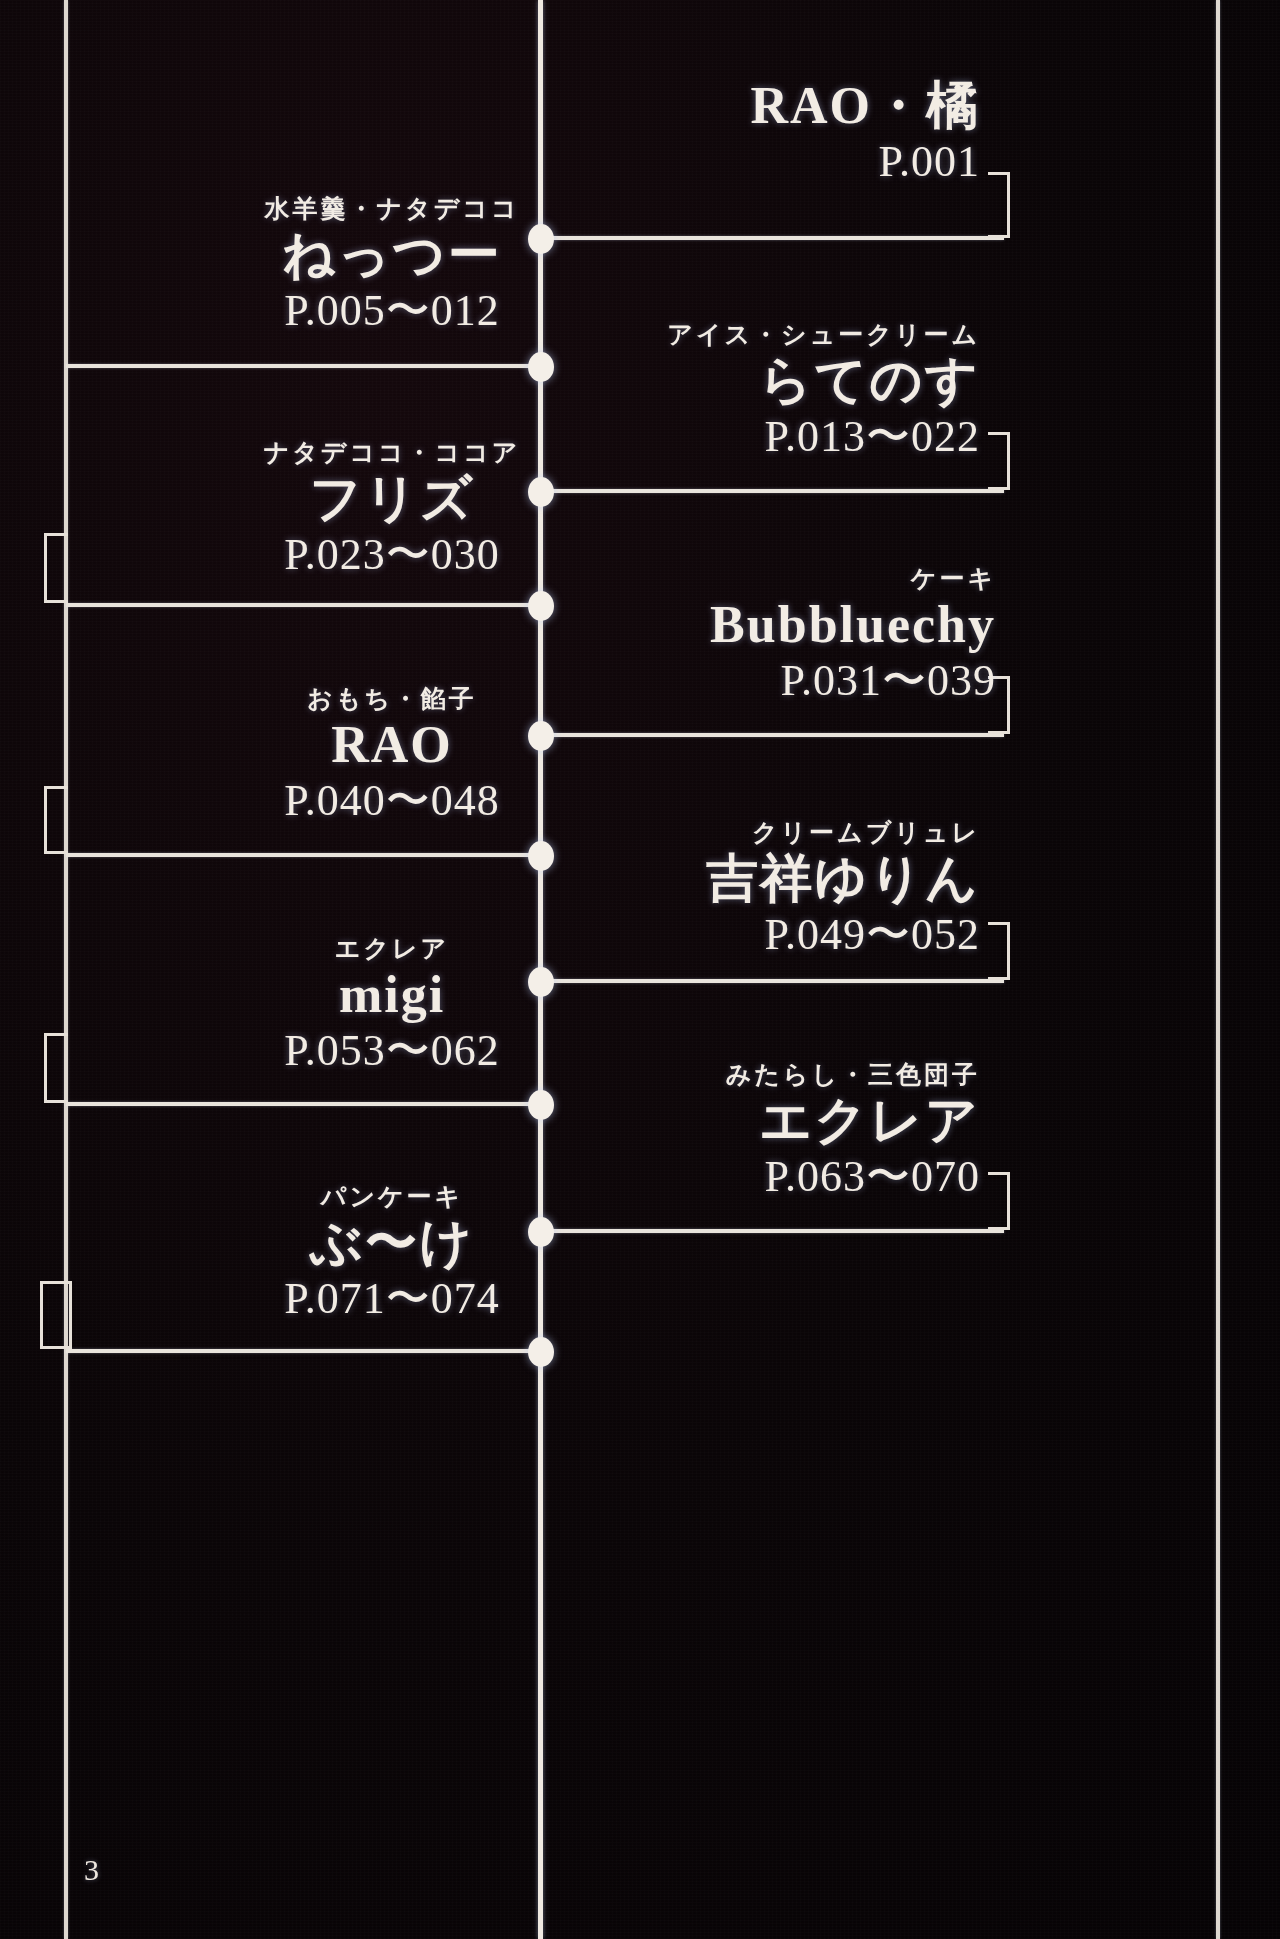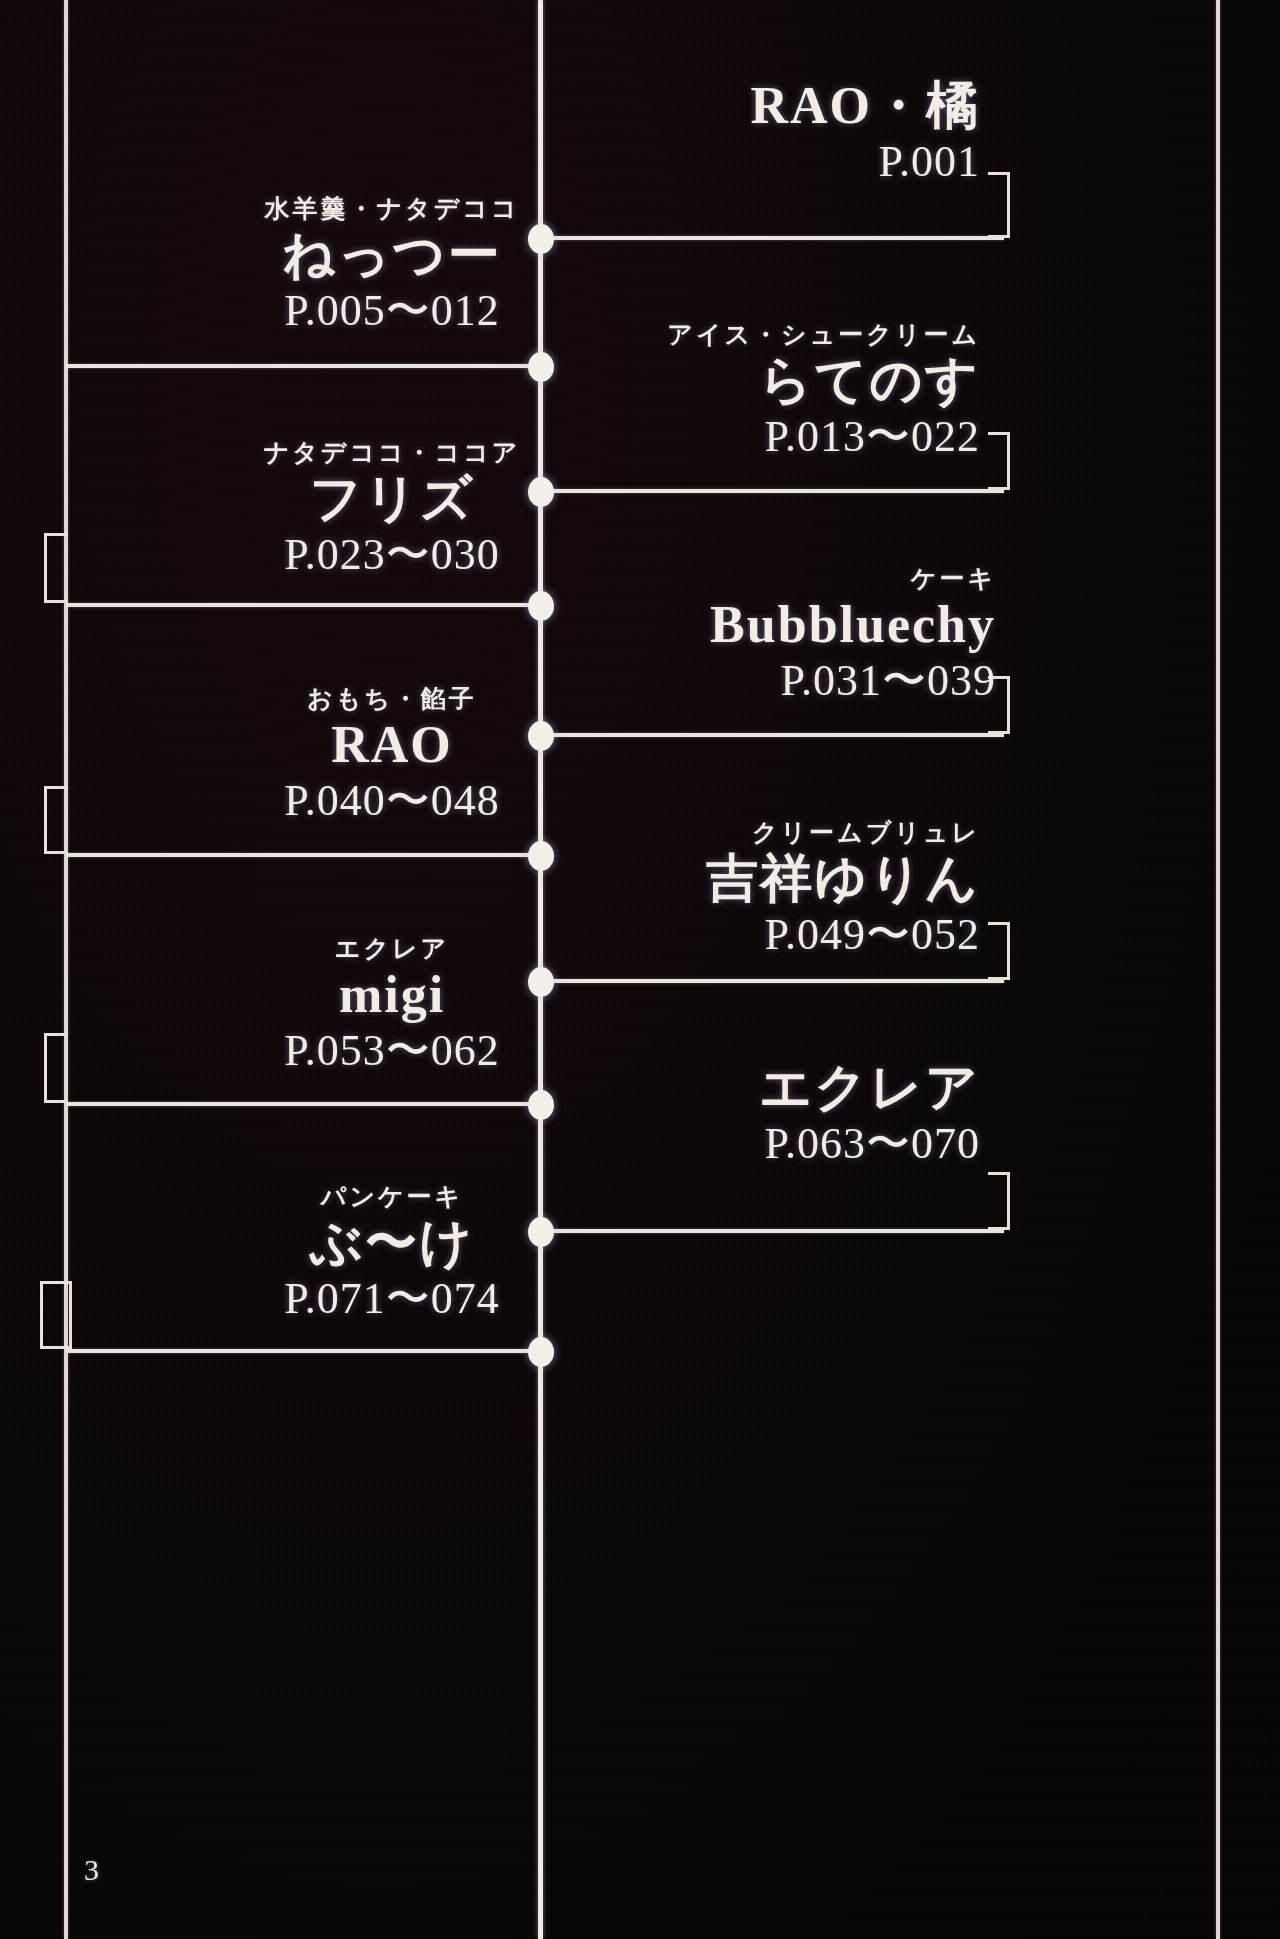--- a/index.html
+++ b/index.html
@@ -206,20 +206,21 @@
     <div class="pages">P.049〜052</div>
   </div>
 
   <div class="entry left" style="left:92px;top:932px;width:600px;">
     <div class="genre">エクレア</div>
     <div class="artist">migi</div>
     <div class="pages">P.053〜062</div>
   </div>
 
   <div class="entry right" style="right:300px;top:1058px;width:680px;">
+    <div class="genre">みたらし・三色団子</div>
     <div class="artist">エクレア</div>
     <div class="pages">P.063〜070</div>
   </div>
 
   <div class="entry left" style="left:92px;top:1180px;width:600px;">
     <div class="genre">パンケーキ</div>
     <div class="artist">ぶ〜け</div>
     <div class="pages">P.071〜074</div>
   </div>
 

